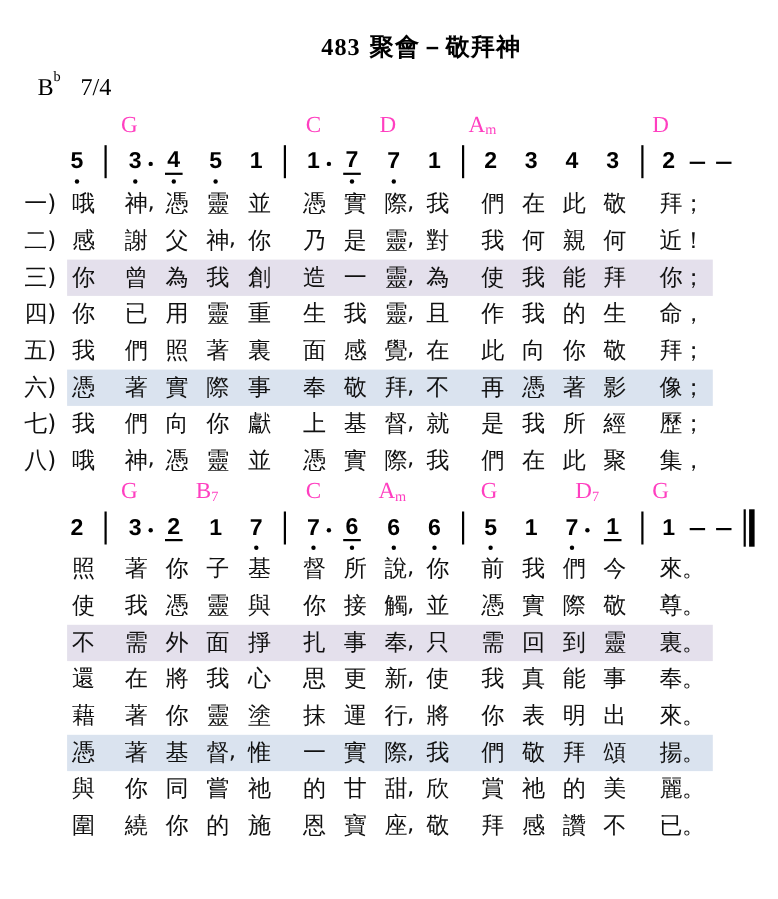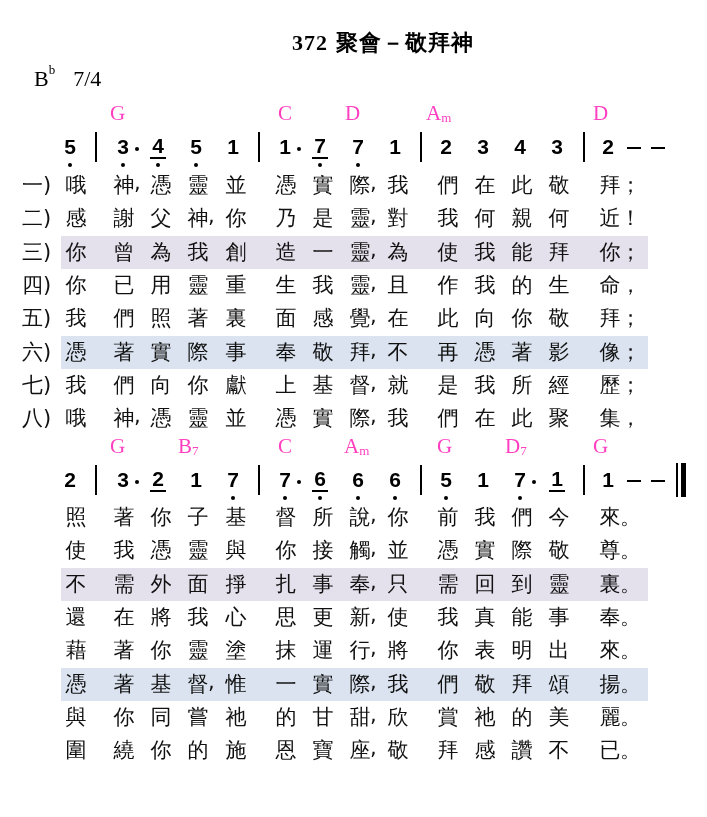--- a/index.html
+++ b/index.html
@@ -31,21 +31,21 @@
   .hl.purple { background: #e4e0ec; }
   .hl.blue { background: #dae3ef; }
   .vnum { position: absolute; left: 22px; width: 40px; font-size: 21px; color:#111; white-space: nowrap; }
   .ch { position: absolute; width: 24px; text-align: center; font-size: 21px; color:#111; }
   .punc { position: absolute; font-size: 21px; color:#111; }
 </style>
 </head>
 <body>
 
 <div class="title">
-  <span>372</span><span class="t-cn">聚會－敬拜神</span>
+  <span>483</span><span class="t-cn">聚會－敬拜神</span>
 </div>
 <div class="key">
   <span>B</span><sup>b</sup><span class="time">7/4</span>
 </div>
 
 <div id="score">
     <div class="chord" style="left: 110px; top: 101px;"><span>G</span></div>
     <div class="chord" style="left: 278px; top: 101px;"><span>C</span></div>
     <div class="chord" style="left: 345px; top: 101px;"><span>D</span></div>
     <div class="chord" style="left: 426px; top: 101px;"><span>A</span><sub>m</sub></div>
@@ -211,21 +211,21 @@
     <div class="ch" style="left: 547px; top: 404.1px;">聚</div>
     <div class="ch" style="left: 598px; top: 404.1px;">集</div>
     <div class="punc" style="left: 134px; top: 404.1px;">,</div>
     <div class="punc" style="left: 370px; top: 404.1px;">,</div>
     <div class="punc" style="left: 620px; top: 404.1px;">，</div>
     <div class="chord" style="left: 110px; top: 434px;"><span>G</span></div>
     <div class="chord" style="left: 178px; top: 434px;"><span>B</span><sub>7</sub></div>
     <div class="chord" style="left: 278px; top: 434px;"><span>C</span></div>
     <div class="chord" style="left: 344px; top: 434px;"><span>A</span><sub>m</sub></div>
     <div class="chord" style="left: 437px; top: 434px;"><span>G</span></div>
-    <div class="chord" style="left: 505px; top: 434px;"><span>D</span><sub>7</sub></div>
+    <div class="chord" style="left: 523px; top: 434px;"><span>D</span><sub>7</sub></div>
     <div class="chord" style="left: 593px; top: 434px;"><span>G</span></div>
     <div class="note" style="left: 62px; top: 468px;">2</div>
     <div class="note" style="left: 115px; top: 468px;">3</div>
     <div class="dot" style="left: 135px; top: 480px;"></div>
     <div class="note ul" style="left: 150px; top: 468px;">2</div>
     <div class="note" style="left: 188px; top: 468px;">1</div>
     <div class="note ld" style="left: 225px; top: 468px;">7</div>
     <div class="note ld" style="left: 277px; top: 468px;">7</div>
     <div class="dot" style="left: 297px; top: 480px;"></div>
     <div class="note ul ld" style="left: 312px; top: 468px;">6</div>

